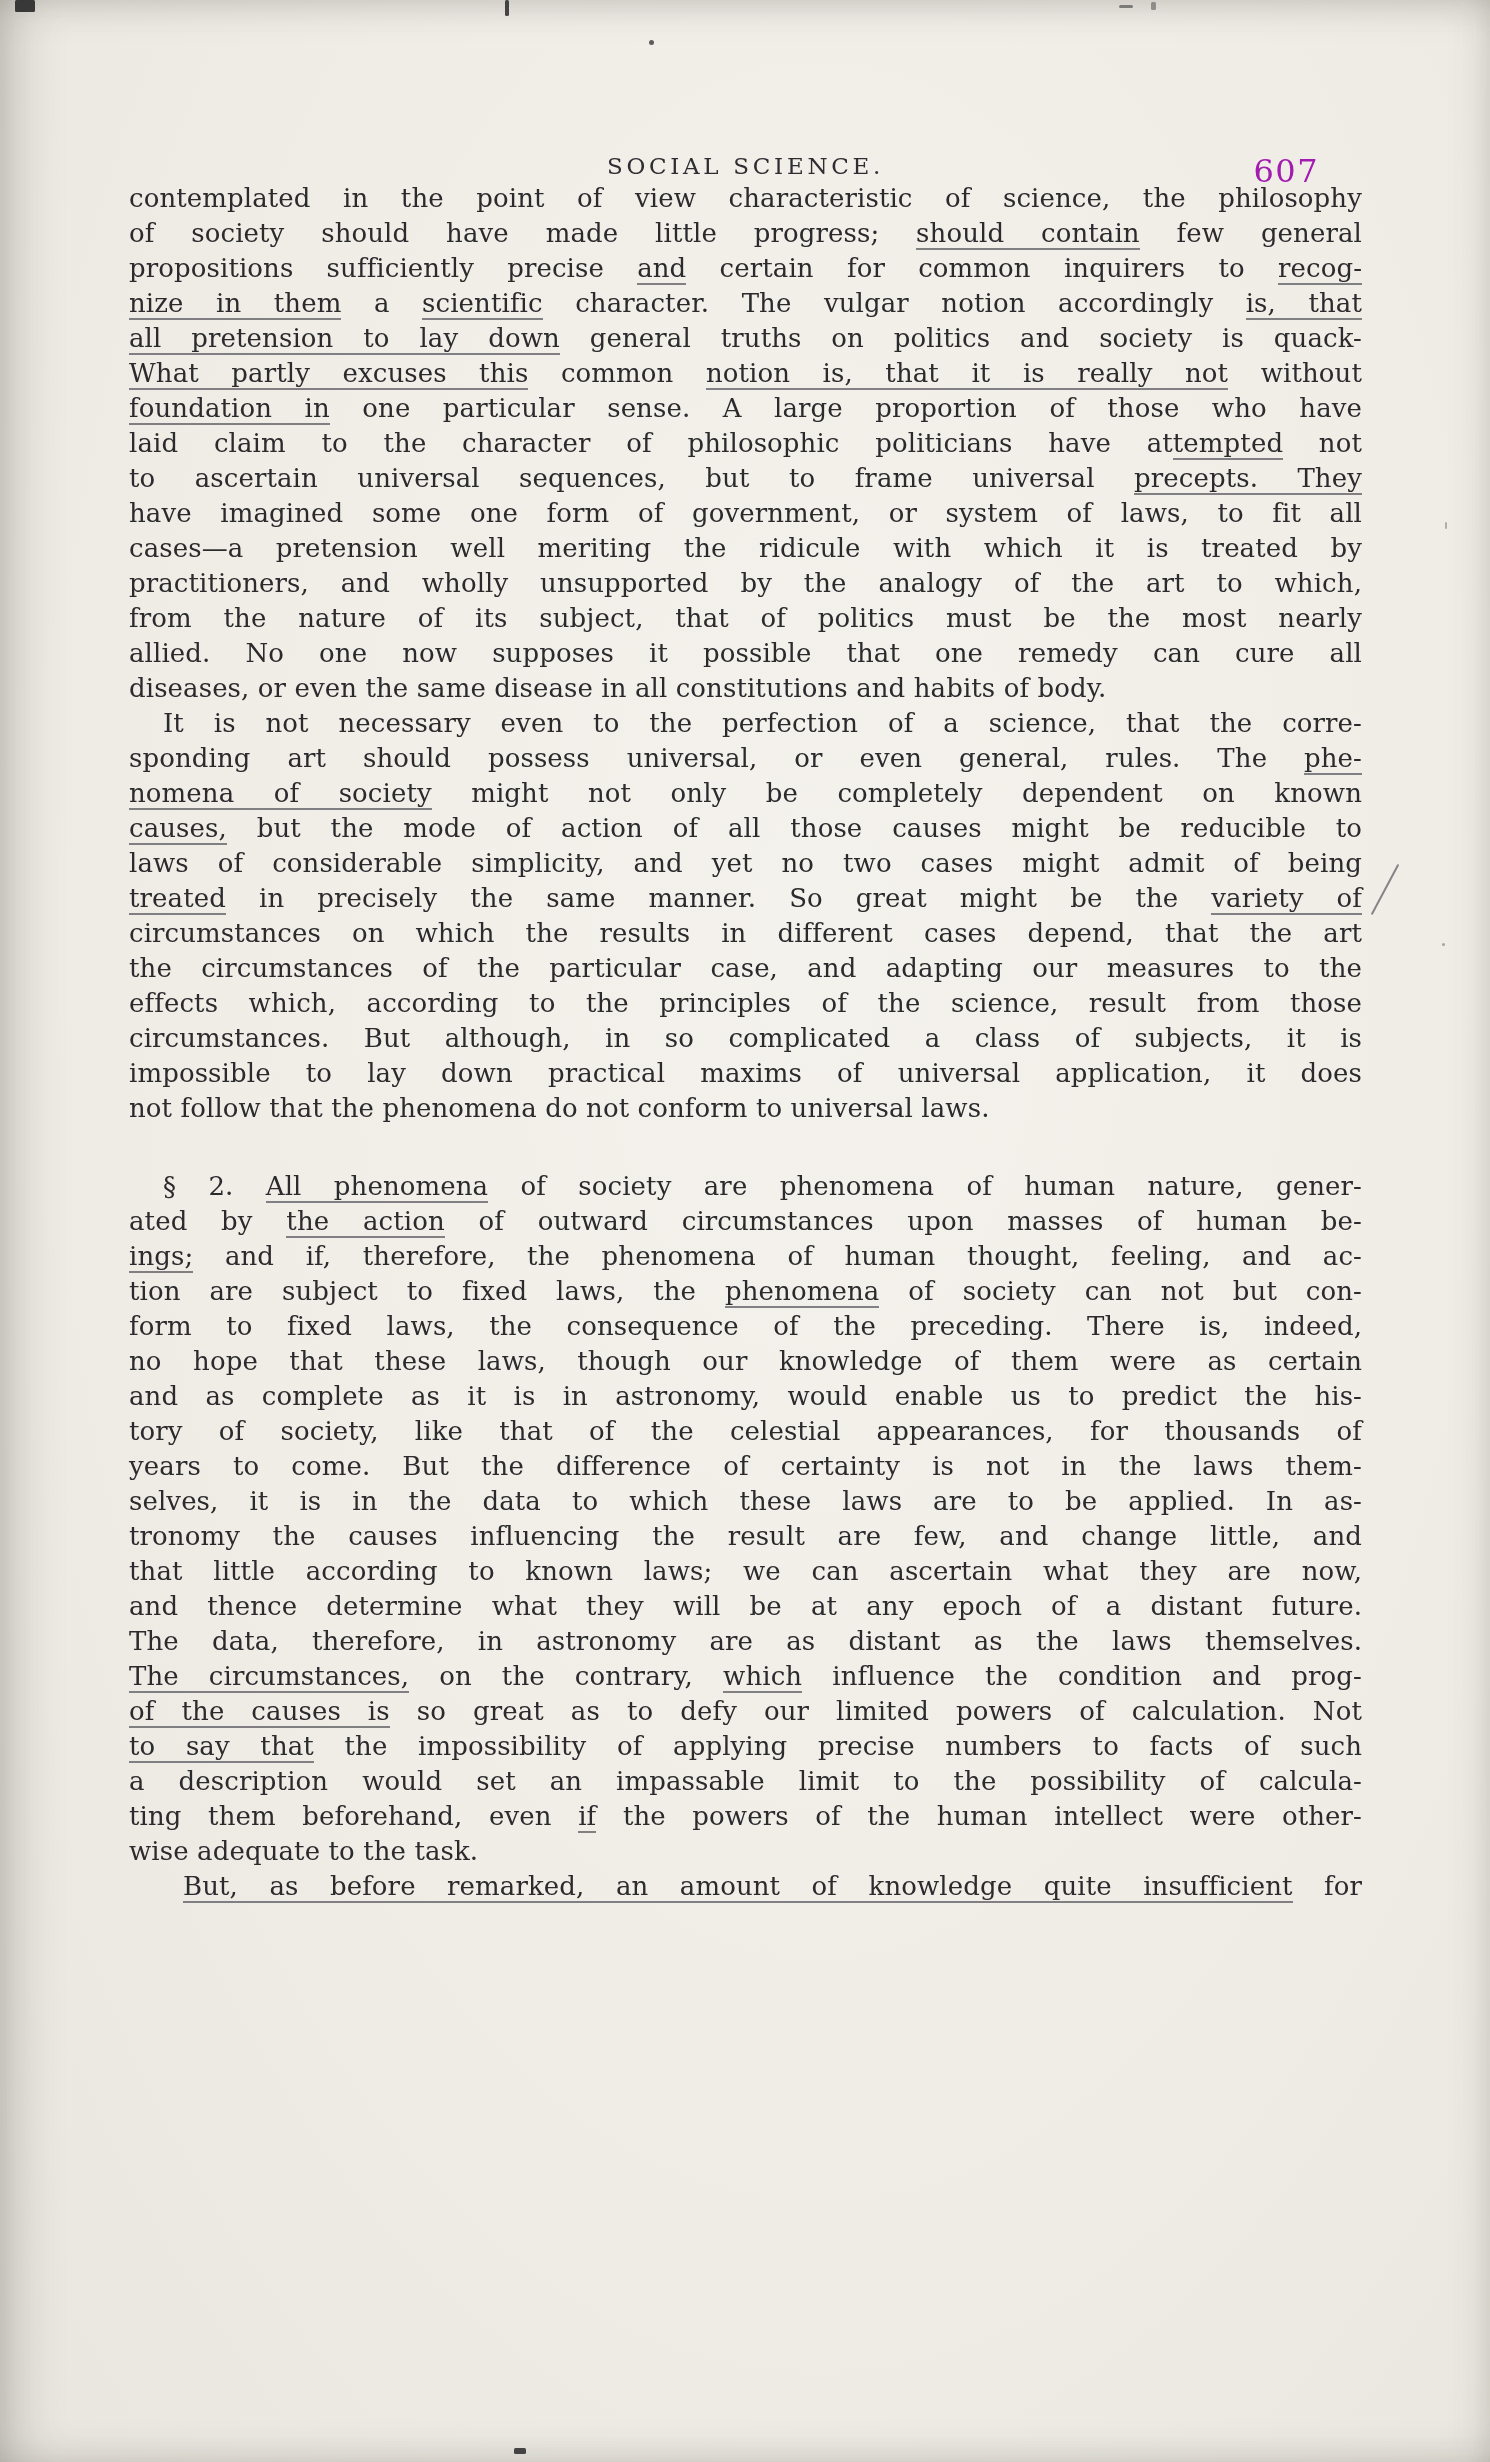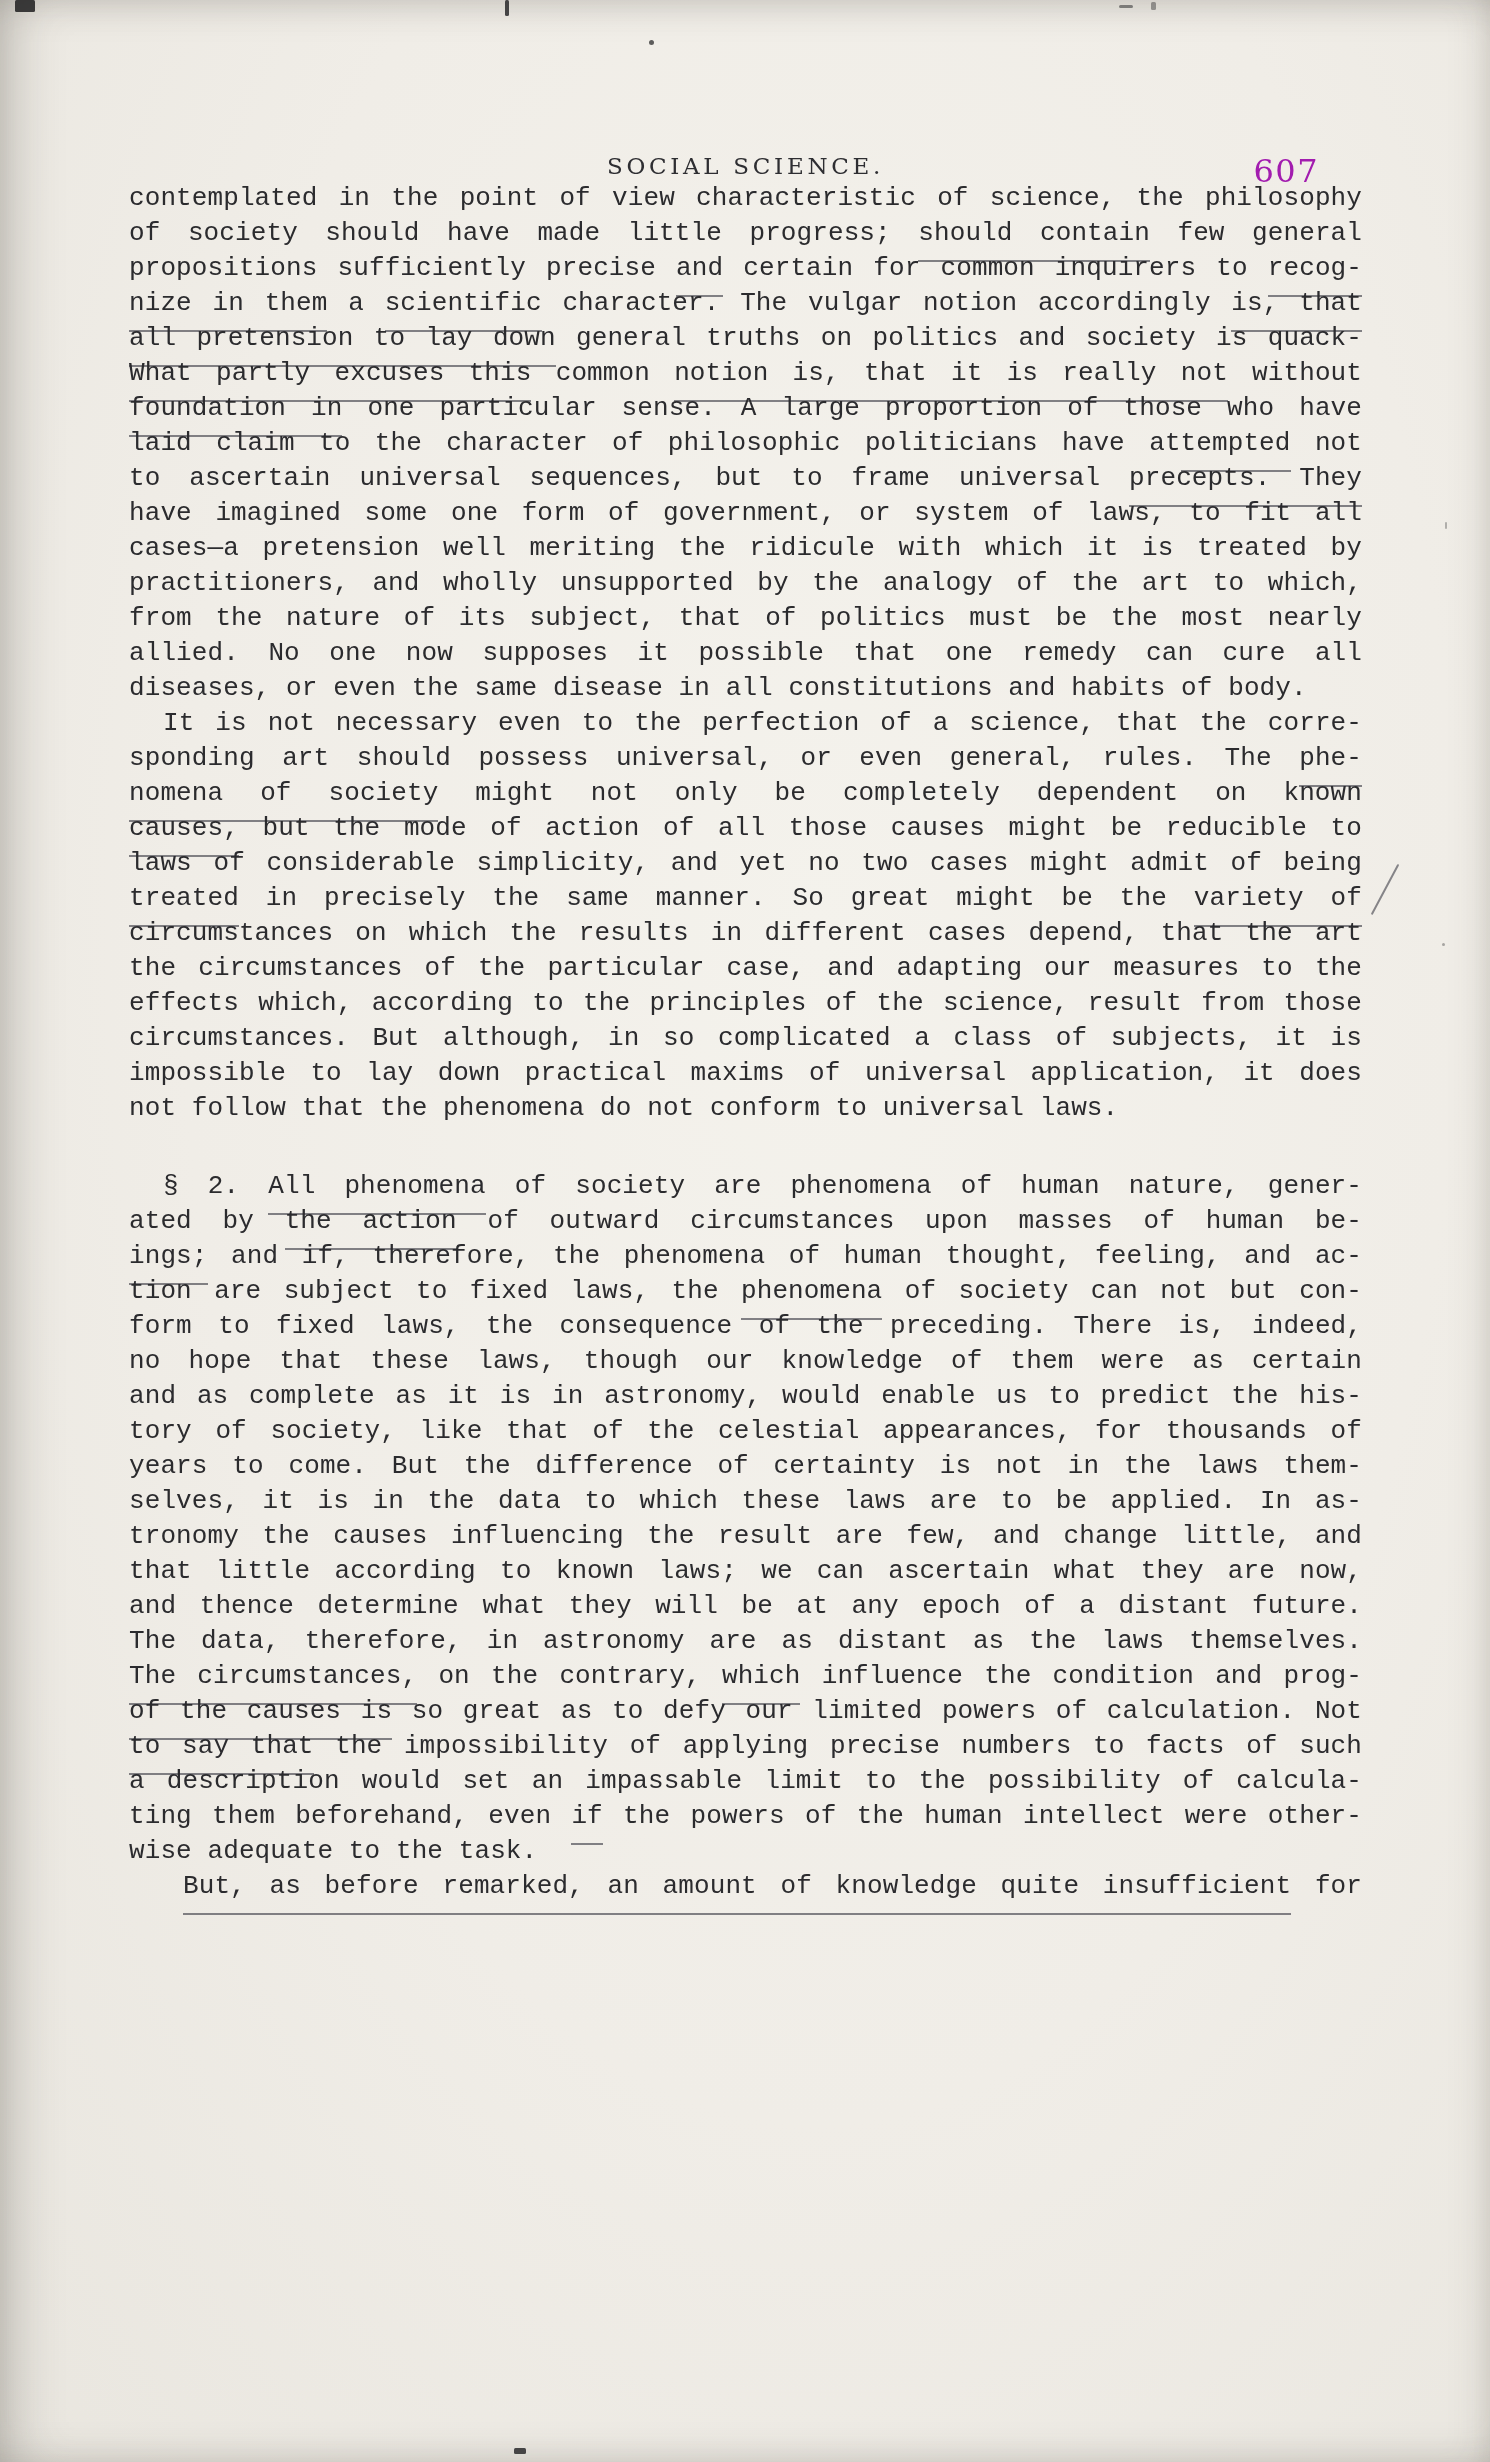--- a/index.html
+++ b/index.html
@@ -40,32 +40,31 @@
     position: absolute; left: 129px; top: 181px; width: 1233px;
   }
   .para { margin: 0; }
   .line {
     font-size: 26px;
     line-height: 35px;
     letter-spacing: 0.1px;
     text-align: justify;
     text-align-last: justify;
     text-justify: inter-word;
-    font-family: Liberation Mono, monospace;
   }
   
   .para:not(.justify-all) .line:last-child { text-align-last: left; }
   .para.indent .line:first-child { padding-left: 34px; }
   .para.indent-wide .line:first-child { padding-left: 54px; }
   .section-gap { margin-top: 43px; }
 
   
   .pencil {
     border-bottom: 2.2px solid rgba(54,54,64,0.6);
-    padding-bottom: 12px;
+    padding-bottom: 0;
   }
 
   
   .margin-slash {
     position: absolute; left: 1384px; top: 861px;
     width: 2.2px; height: 57px;
     background: rgba(62,62,72,0.6);
     border-radius: 2.2px;
     transform: rotate(28deg);
   }

